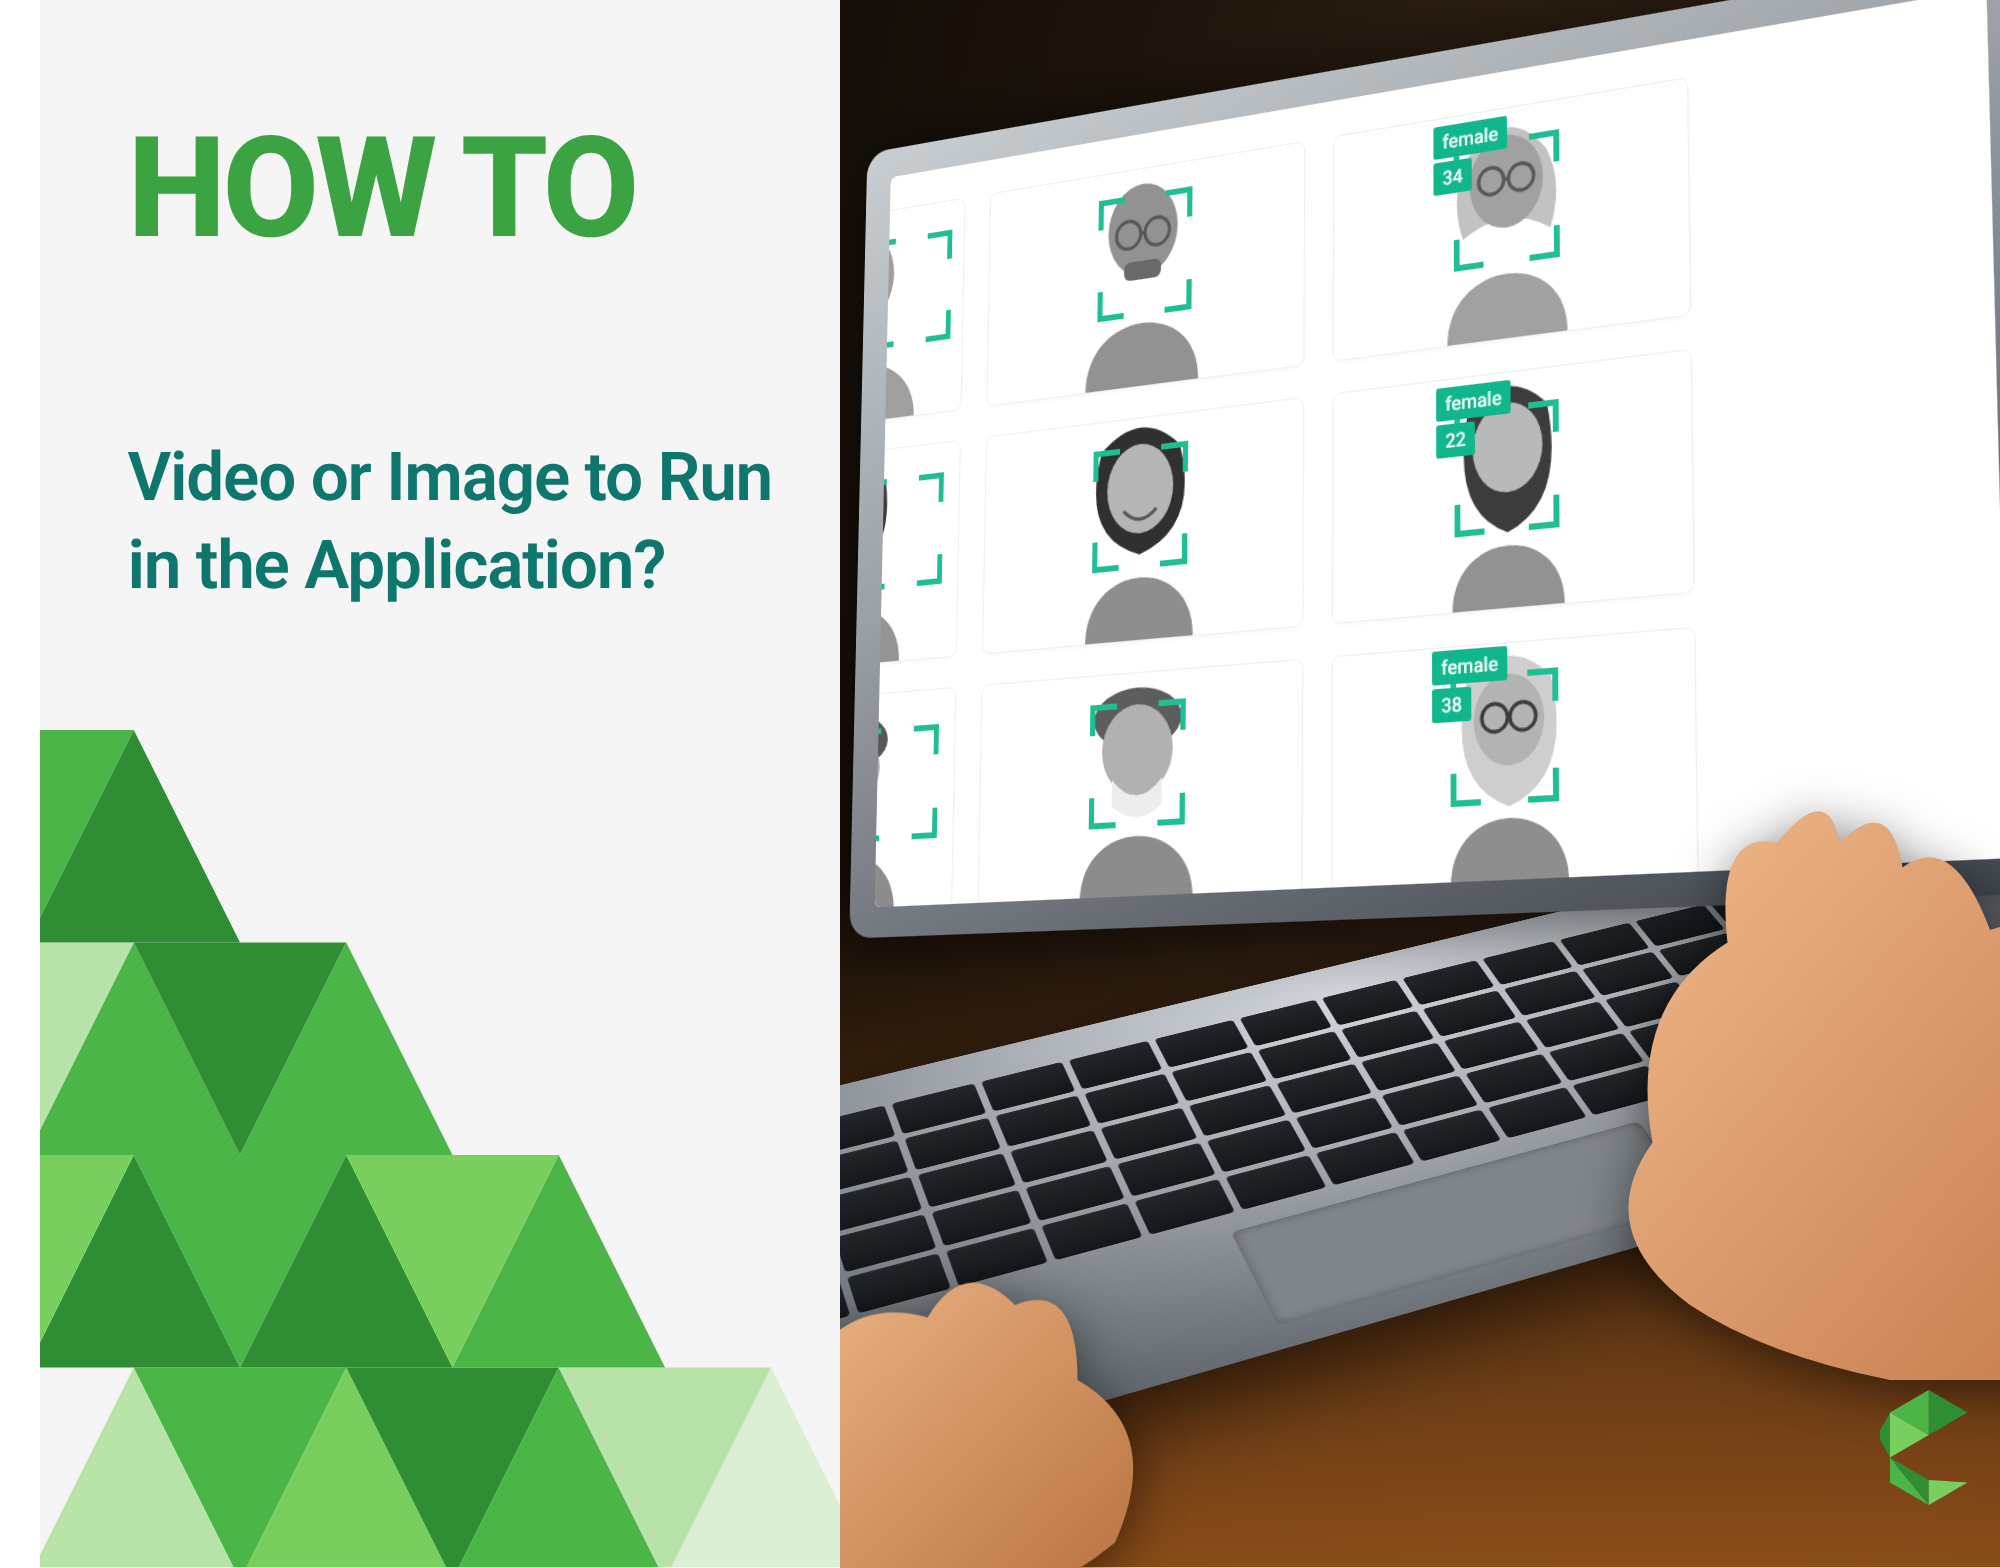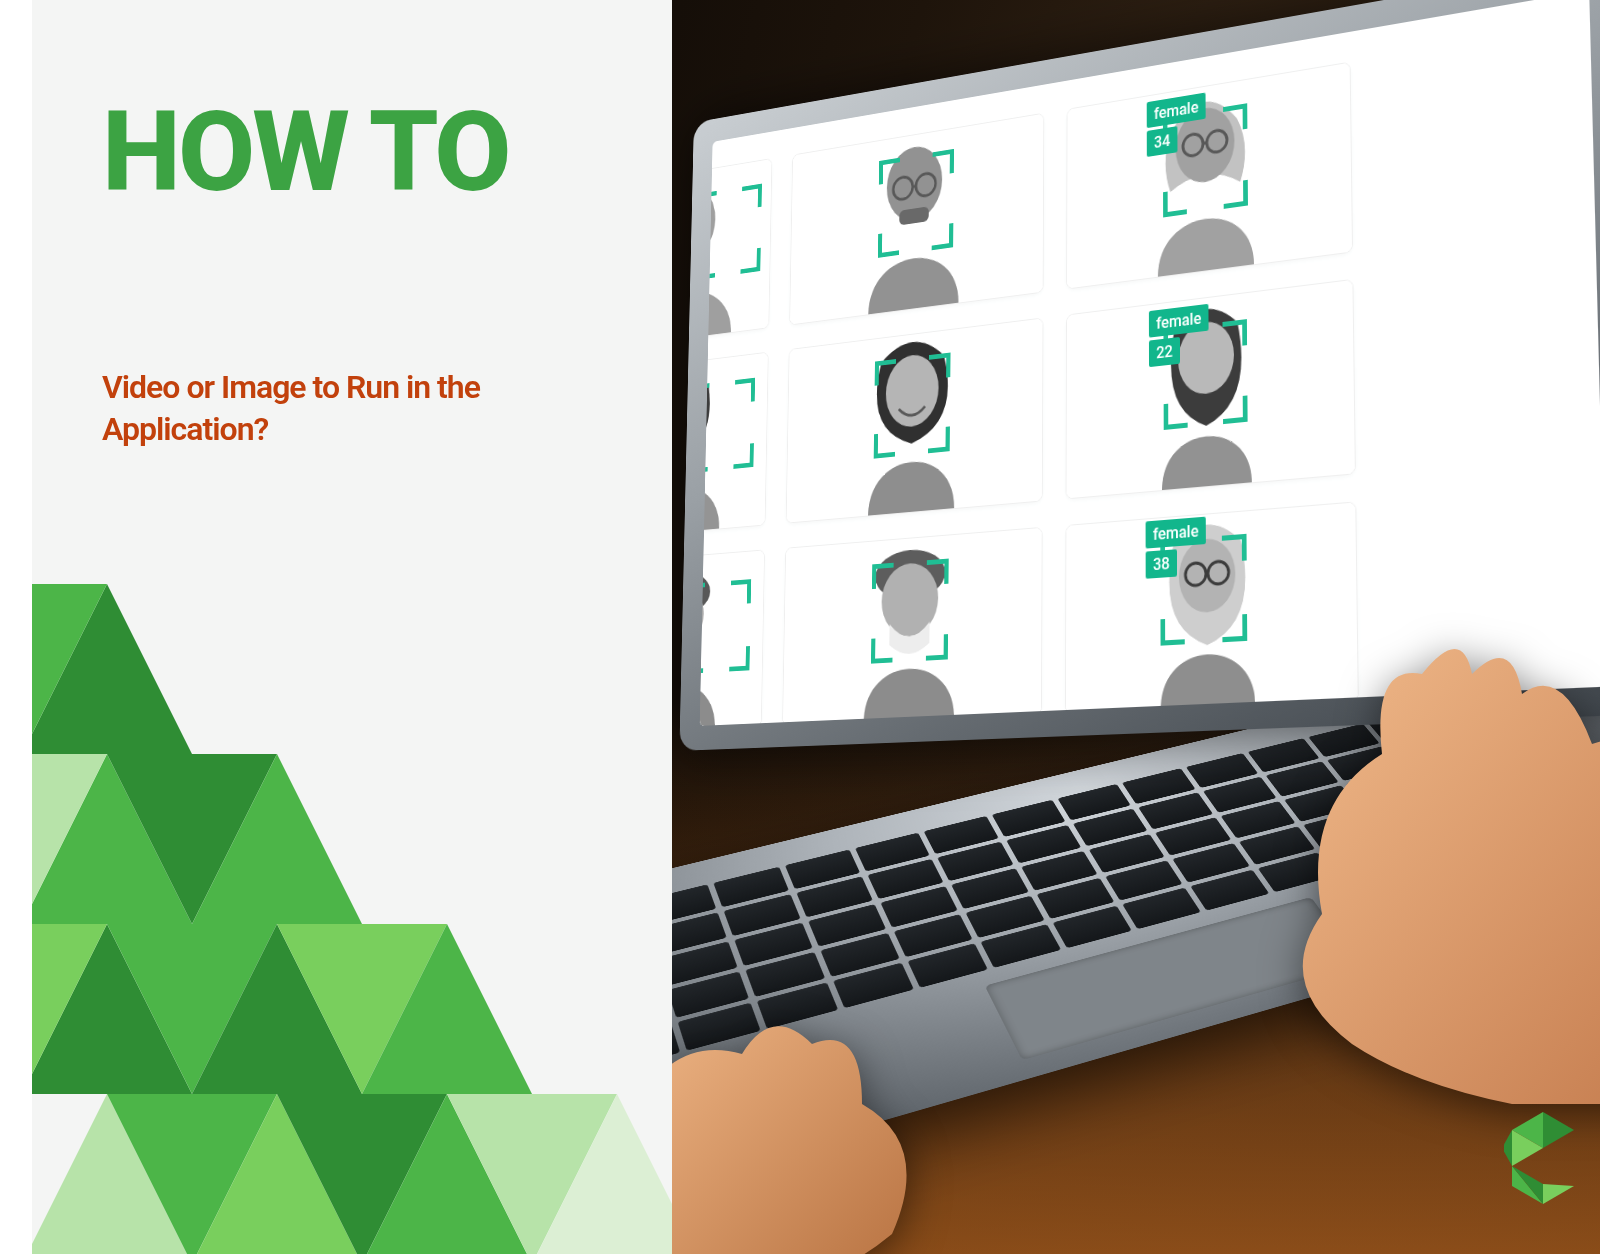--- a/index.html
+++ b/index.html
@@ -31,26 +31,26 @@
     font-weight: 800;
     font-size: 112px;
     line-height: 1.02;
     letter-spacing: -3px;
   }
   .headline .line1 { color: #3ca343; display: block; }
   .headline .line2 { color: #2a5a1f; display: block; }
 
   .subtitle {
     position: absolute;
-    top: 367px;
+    top: 348px;
     left: 70px;
     width: 540px;
-    font-size: 32px;
+    font-size: 54px;
     font-weight: 600;
-    color: #c2410c;
+    color: #0f766e;
     line-height: 1.3;
     letter-spacing: -1px;
   }
 
   
   .triangles {
     position: absolute;
     bottom: -10px;
     left: -10px;
     width: 700px;

